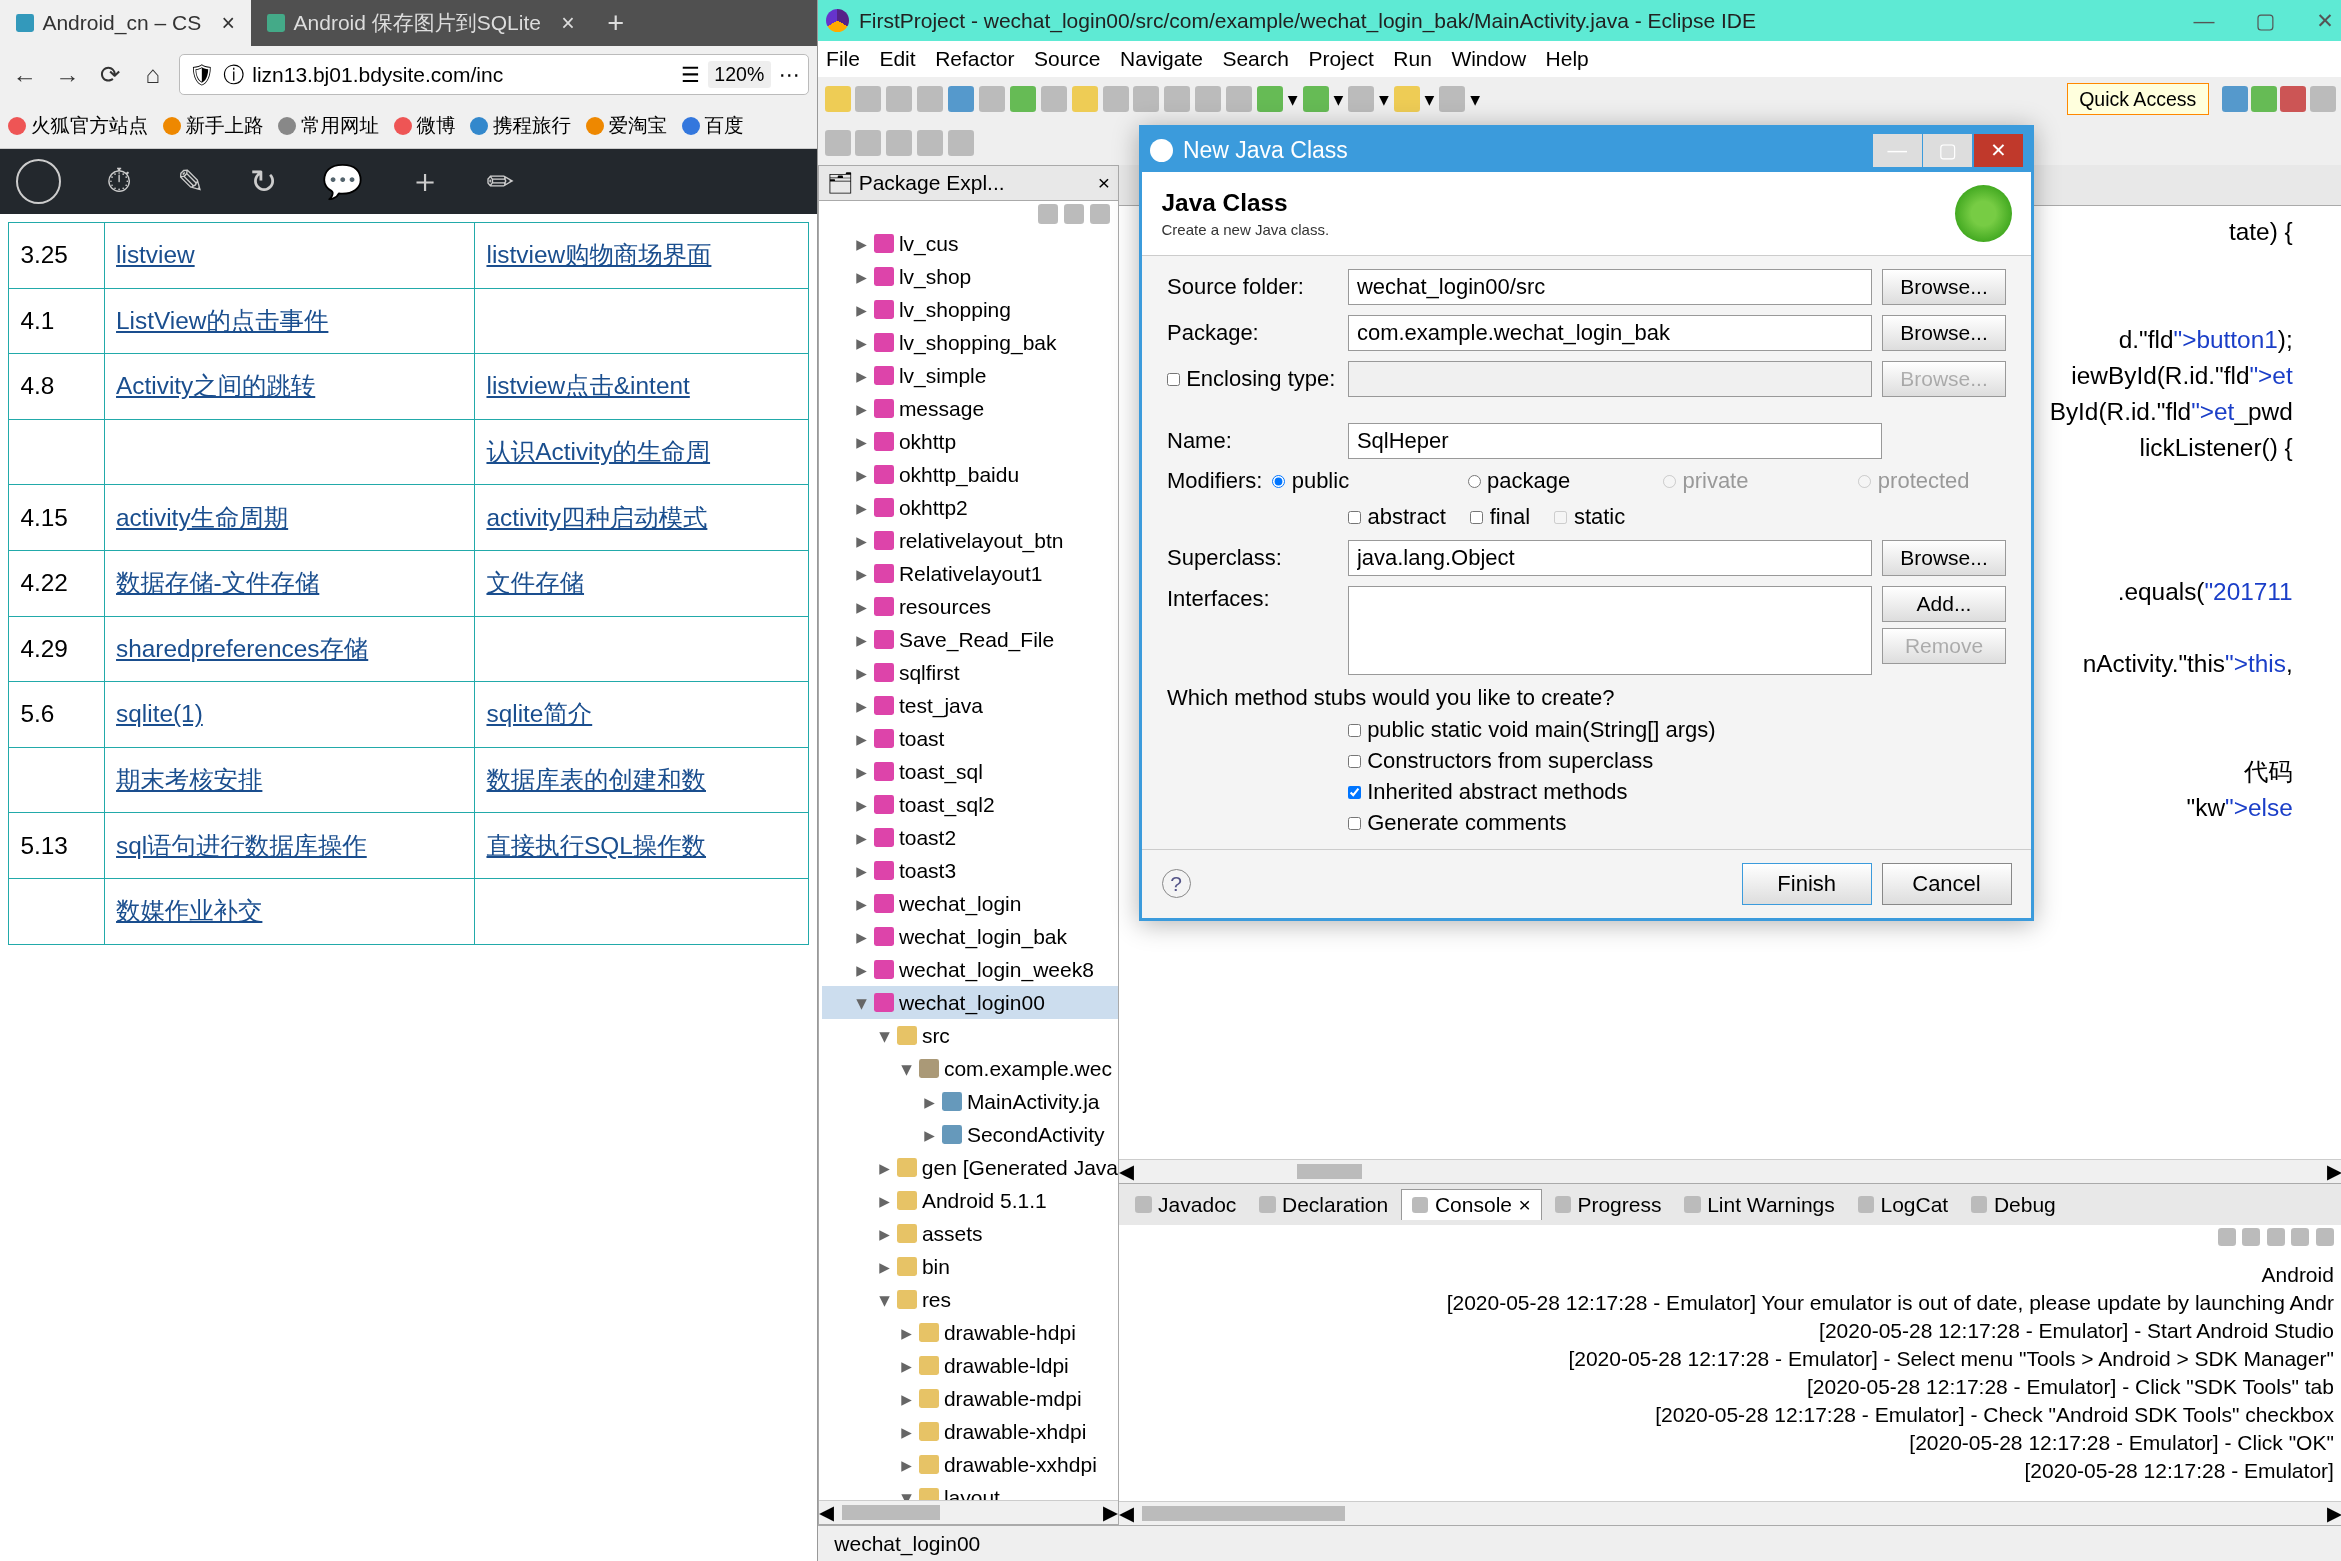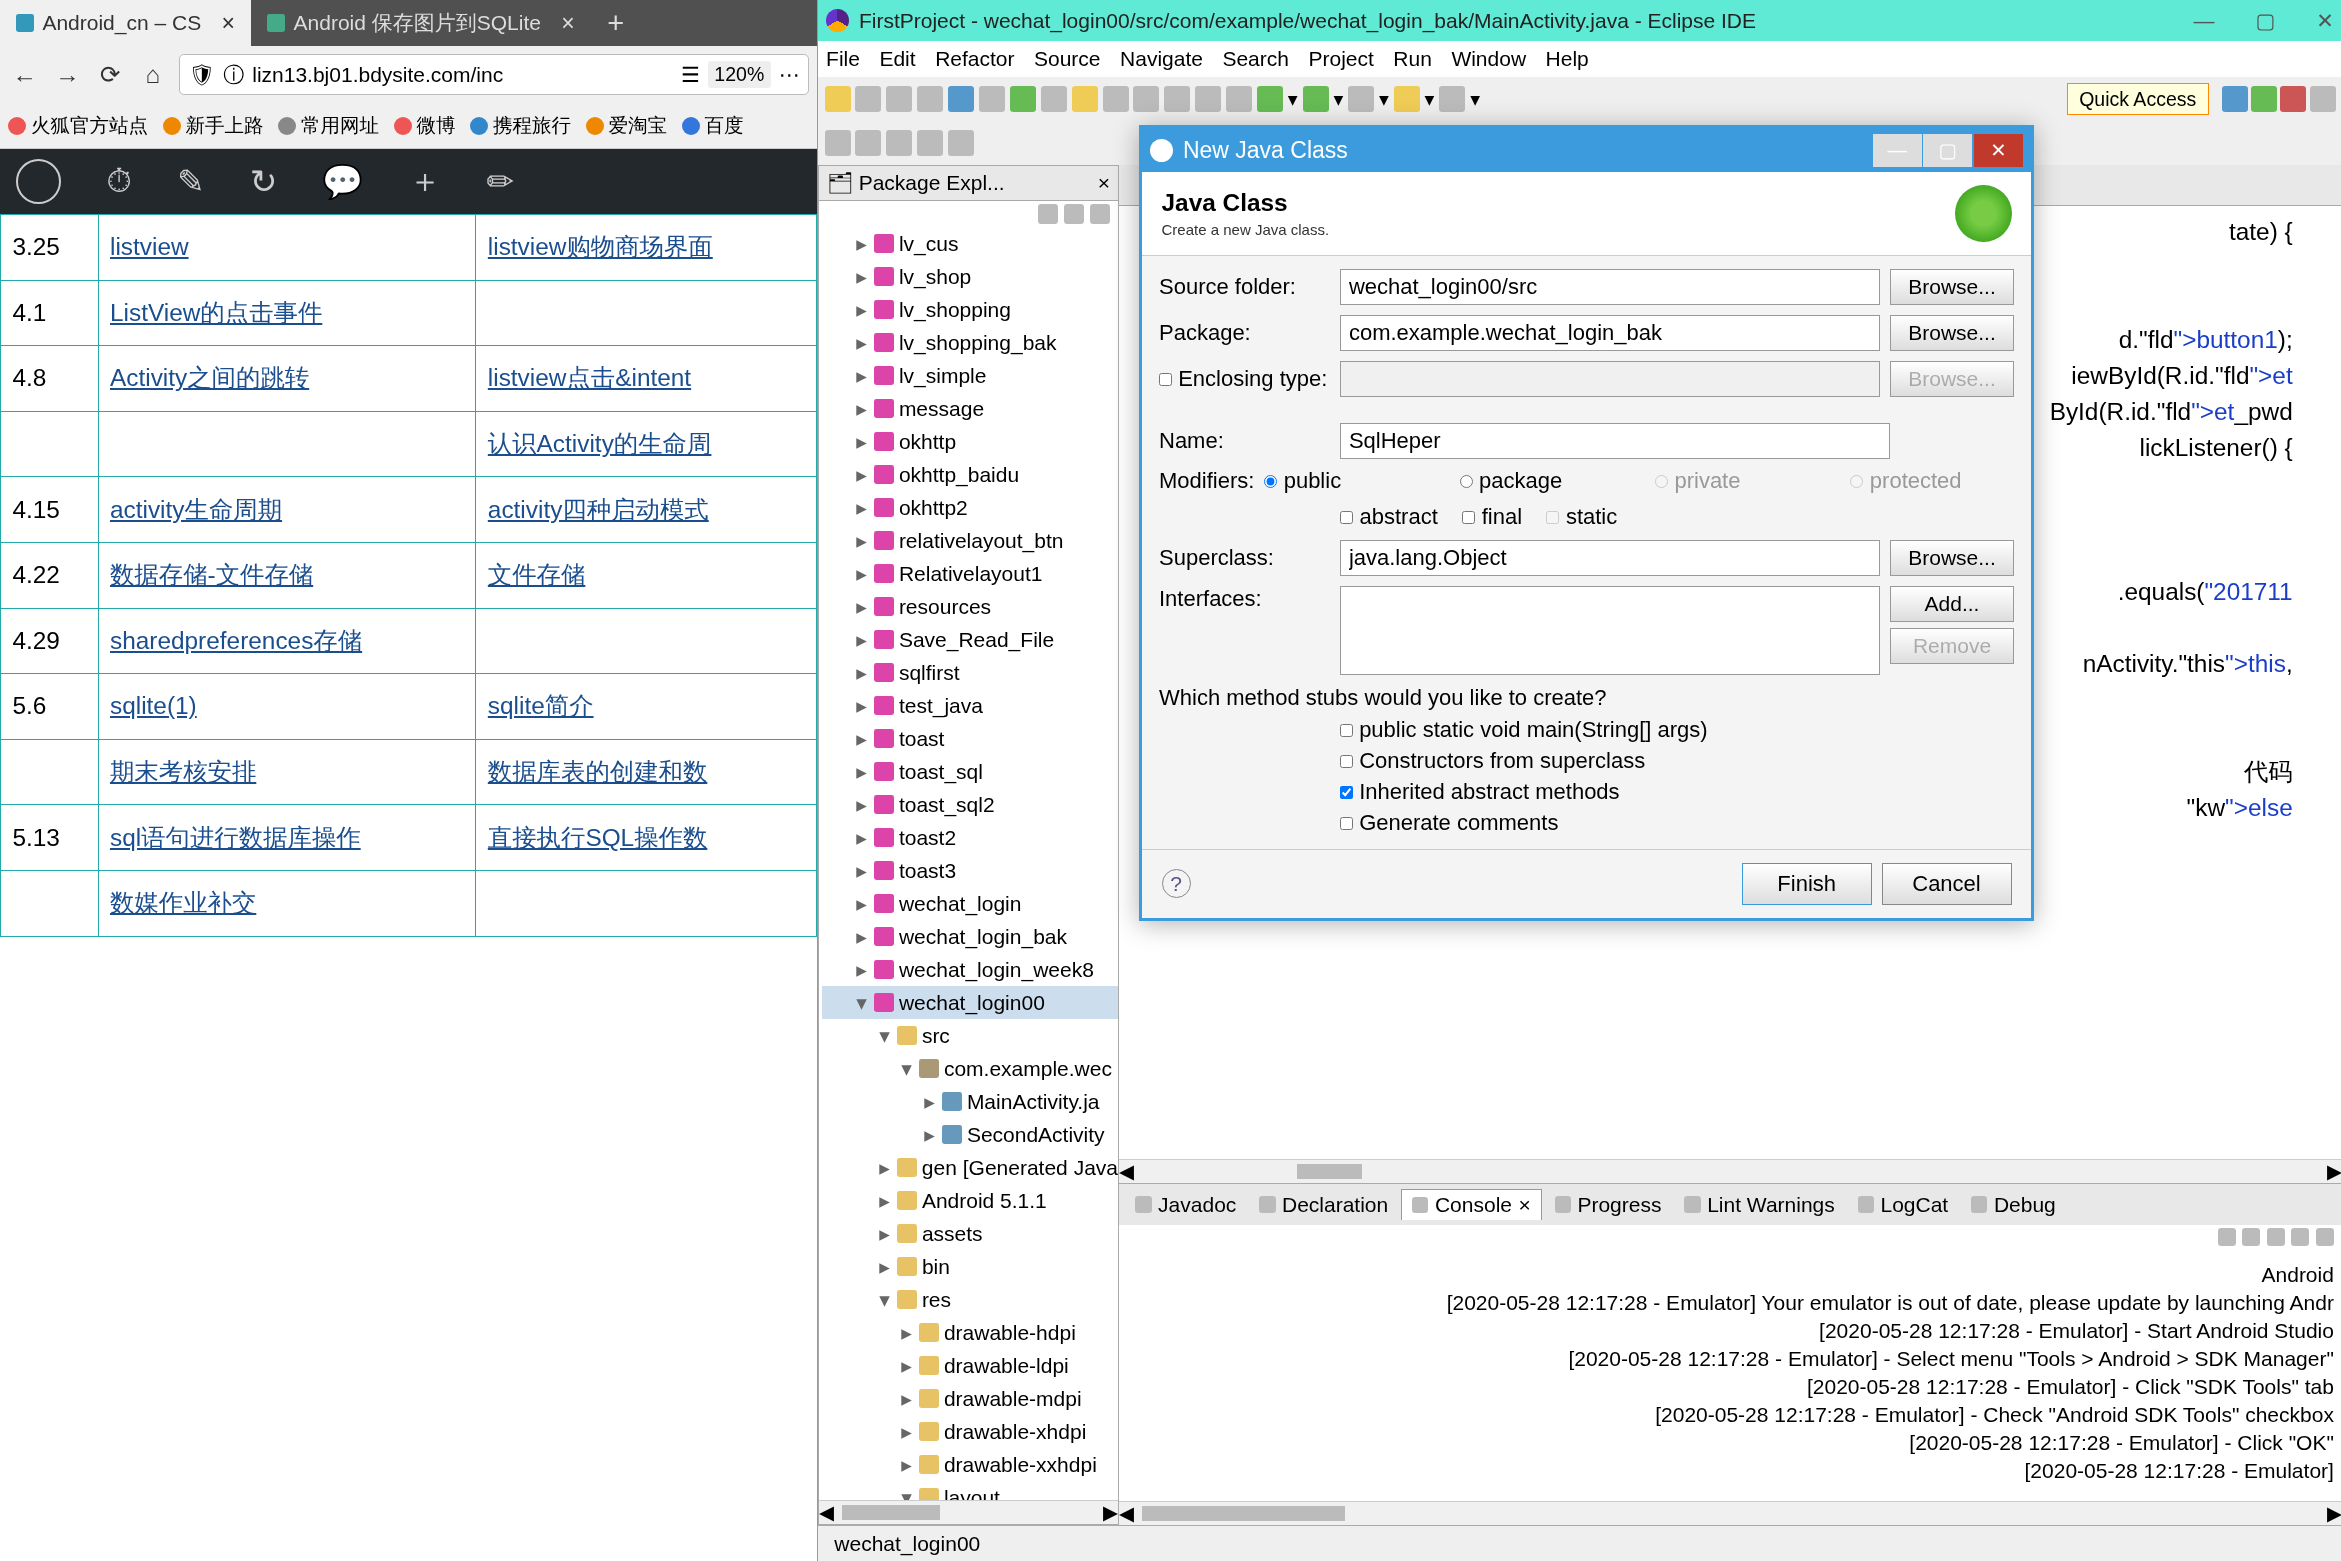--- a/index.html
+++ b/index.html
@@ -15,21 +15,21 @@
 .urlbar { display: flex; align-items: center; padding: 6.5px 8.1px; gap: 9.8px; background: #f0f0f0; height: 57px; }
 .navbtn { width: 33px; height: 33px; display: flex; align-items: center; justify-content: center; font-size: 24.4px; color: #333; }
 .url-input { flex: 1; border: 0.8px solid #bbb; border-radius: 4.9px; height: 41px; display: flex; align-items: center; padding: 0 8.1px; gap: 8.1px; font-size: 21px; background: #fff; }
 .zoom { background: #eee; padding: 1.6px 6.5px; border-radius: 3.3px; font-size: 19.5px; }
 .bookmarks { display: flex; align-items: center; gap: 14.6px; padding: 4.9px 8.1px; background: #f0f0f0; border-bottom: 0.8px solid #ccc; height: 46px; }
 .bm { display: flex; align-items: center; gap: 4.9px; font-size: 19.5px; }
 .bm-ico { width: 18px; height: 18px; background: #e55; border-radius: 50%; }
 .wp-bar { background: #23282d; height: 65px; display: flex; align-items: center; padding: 0 16.3px; gap: 45px; }
 .wp-ico { width: 45px; height: 45px; border: 2.4px solid #ccc; border-radius: 50%; }
 .wp-item { color: #ccc; font-size: 33px; }
-.content { flex: 1; background: #fff; padding: 0; overflow: hidden; }
+.content { flex: 1; background: #fff; padding: 8px; overflow: hidden; }
 table.sched { border-collapse: collapse; width: 100%; }
 table.sched td { border: 1.6px solid #2aa; padding: 16.3px 11.4px; font-size: 24.4px; vertical-align: middle; }
 table.sched a { color: #1a4e8e; text-decoration: underline; }
 .eclipse { flex: 1; display: flex; flex-direction: column; background: #f4f4f4; position: relative; }
 .titlebar { background: #5eead4; height: 41px; display: flex; align-items: center; padding: 0 8.1px; color: #222; font-size: 21px; }
 .title-ico { width: 23px; height: 23px; background: conic-gradient(#528 0 120deg,#fa0 120deg 240deg,#63c 240deg); border-radius: 50%; margin-right: 9.8px; }
 .winbtns { margin-left: auto; display: flex; gap: 41px; font-size: 21px; color: #555; }
 .menubar { background: #fff; height: 36px; display: flex; align-items: center; padding: 0 8.1px; gap: 19.5px; font-size: 21px; }
 .toolbar1, .toolbar2 { background: #efefef; height: 44px; display: flex; align-items: center; padding: 0 6.5px; gap: 4.9px; }
 .tbico { width: 26px; height: 26px; background: #bbb; border-radius: 3.3px; }
@@ -67,21 +67,21 @@
 .dialog { position: absolute; left: 321px; top: 125px; width: 895px; background: #f4f4f4; border: 3.3px solid #3b9bdc; box-shadow: 0 3.3px 24.4px rgba(0,0,0,0.3); z-index: 10; }
 .dlg-title { background: #3b9bdc; color: #fff; height: 44px; display: flex; align-items: center; padding: 0 8.1px; font-size: 23px; }
 .dlg-title .dico { width: 23px; height: 23px; background: #fff; border-radius: 50%; margin-right: 9.8px; }
 .dlg-winbtns { margin-left: auto; display: flex; }
 .dlg-winbtn { width: 49px; height: 33px; display: flex; align-items: center; justify-content: center; background: #ddd; margin-left: 1.6px; font-size: 19.5px; }
 .dlg-winbtn.close { background: #c0392b; color: #fff; }
 .dlg-header { background: #fff; padding: 13px 19.5px; display: flex; align-items: center; border-bottom: 0.8px solid #ccc; }
 .dlg-header h2 { font-size: 24.4px; font-weight: 600; }
 .dlg-header p { font-size: 15px; color: #333; margin-top: 4.9px; }
 .dlg-logo { margin-left: auto; width: 57px; height: 57px; background: radial-gradient(circle, #7c4 30%, #4a2 70%); border-radius: 50%; }
-.dlg-body { padding: 13px 17px; }
+.dlg-body { padding: 13px 25px; }
 .form-row { display: flex; align-items: center; margin-bottom: 9.8px; gap: 9.8px; }
 .form-row label { width: 171px; font-size: 22px; }
 .form-row input[type=text] { flex: 1; border: 0.8px solid #999; height: 36px; font-size: 22px; padding: 0 8.1px; background: #fff; }
 .form-row input[type=text]:disabled { background: #f0f0f0; }
 .browse { width: 124px; height: 36px; border: 0.8px solid #999; background: linear-gradient(#fff,#ddd); font-size: 21px; }
 .radio-group { display: flex; gap: 24.4px; flex: 1; }
 .radio-group label, .check-row label { font-size: 22px; display: flex; align-items: center; gap: 6.5px; }
 .radio-group .disabled { color: #999; }
 .check-row { display: flex; gap: 24.4px; margin-left: 181px; margin-bottom: 9.8px; }
 .interfaces-box { flex: 1; border: 0.8px solid #999; height: 89px; background: #fff; }

